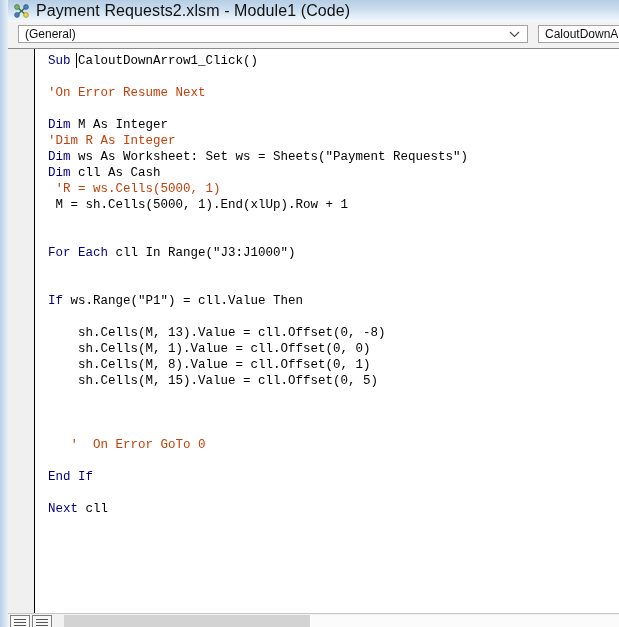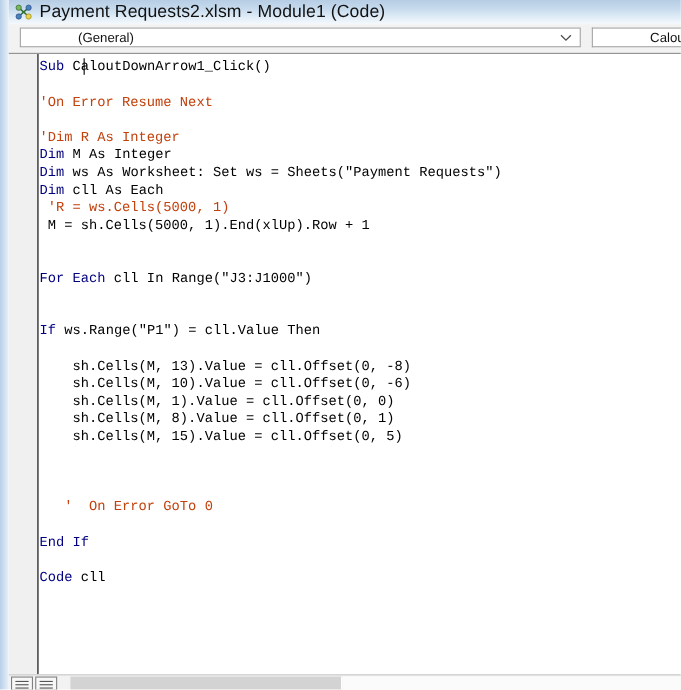--- a/index.html
+++ b/index.html
@@ -53,21 +53,20 @@
     background: #f2f2f2;
   }
   .combo {
     position: absolute;
     top: 3px;
     height: 18px;
     background: #ffffff;
     border: 1px solid #a3a3a3;
     display: flex; align-items: center;
     overflow: hidden;
-    padding-left: 46px;
   }
   .combo-left  { left: 10px;  width: 510px; }
   .combo-right { left: 530px; width: 95px; border-right: none; }
   .combo-label {
     font-size: 12px;
     color: #111111;
     padding-left: 6px;
     white-space: nowrap;
   }
   .combo-arrow {
@@ -99,20 +98,21 @@
     padding-top: 4px;
     overflow: hidden;
   }
   .code-line {
     font-family: "Liberation Mono", "DejaVu Sans Mono", monospace;
     font-size: 12.5px;
     line-height: 16px;
     height: 16px;
     white-space: pre;
     color: #000000;
+    padding-left: 12px;
   }
   .kw      { color: #00007f; }
   .cmt     { color: #c2410c; }
   .caret {
     position: absolute;
     left: 40px; top: 4px;
     width: 1px; height: 15px;
     background: #000000;
   }
 
@@ -195,46 +195,45 @@
 
   <div class="code-pane">
     <div class="gutter"></div>
     <div class="code-area">
       <div class="caret"></div>
       <div id="code-lines">
           <div class="code-line"><span class="kw">Sub</span><span> CaloutDownArrow1_Click()</span></div>
           <div class="code-line">&nbsp;</div>
           <div class="code-line"><span class="cmt">'On Error Resume Next</span></div>
           <div class="code-line">&nbsp;</div>
+          <div class="code-line"><span class="kw">Dim</span><span> M As Integer</span></div>
           <div class="code-line"><span class="cmt">'Dim R As Integer</span></div>
-          <div class="code-line"><span class="kw">Dim</span><span> M As Integer</span></div>
           <div class="code-line"><span class="kw">Dim</span><span> ws As Worksheet: Set ws = Sheets("Payment Requests")</span></div>
-          <div class="code-line"><span class="kw">Dim</span><span> cll As Each</span></div>
+          <div class="code-line"><span class="kw">Dim</span><span> cll As Cash</span></div>
           <div class="code-line"><span class="cmt"> 'R = ws.Cells(5000, 1)</span></div>
           <div class="code-line"><span> M = sh.Cells(5000, 1).End(xlUp).Row + 1</span></div>
           <div class="code-line">&nbsp;</div>
           <div class="code-line">&nbsp;</div>
           <div class="code-line"><span class="kw">For Each</span><span> cll In Range("J3:J1000")</span></div>
           <div class="code-line">&nbsp;</div>
           <div class="code-line">&nbsp;</div>
           <div class="code-line"><span class="kw">If</span><span> ws.Range("P1") = cll.Value Then</span></div>
           <div class="code-line">&nbsp;</div>
           <div class="code-line"><span>    sh.Cells(M, 13).Value = cll.Offset(0, -8)</span></div>
-          <div class="code-line"><span>    sh.Cells(M, 10).Value = cll.Offset(0, -6)</span></div>
           <div class="code-line"><span>    sh.Cells(M, 1).Value = cll.Offset(0, 0)</span></div>
           <div class="code-line"><span>    sh.Cells(M, 8).Value = cll.Offset(0, 1)</span></div>
           <div class="code-line"><span>    sh.Cells(M, 15).Value = cll.Offset(0, 5)</span></div>
           <div class="code-line">&nbsp;</div>
           <div class="code-line">&nbsp;</div>
           <div class="code-line">&nbsp;</div>
           <div class="code-line"><span class="cmt">   '  On Error GoTo 0</span></div>
           <div class="code-line">&nbsp;</div>
           <div class="code-line"><span class="kw">End If</span><span></span></div>
           <div class="code-line">&nbsp;</div>
-          <div class="code-line"><span class="kw">Code</span><span> cll</span></div>
+          <div class="code-line"><span class="kw">Next</span><span> cll</span></div>
         </div>
     </div>
   </div>
 
   <div class="bottombar">
     <div class="viewbtns">
       <div class="viewbtn">
           <i></i>
           <i></i>
           <i></i>

